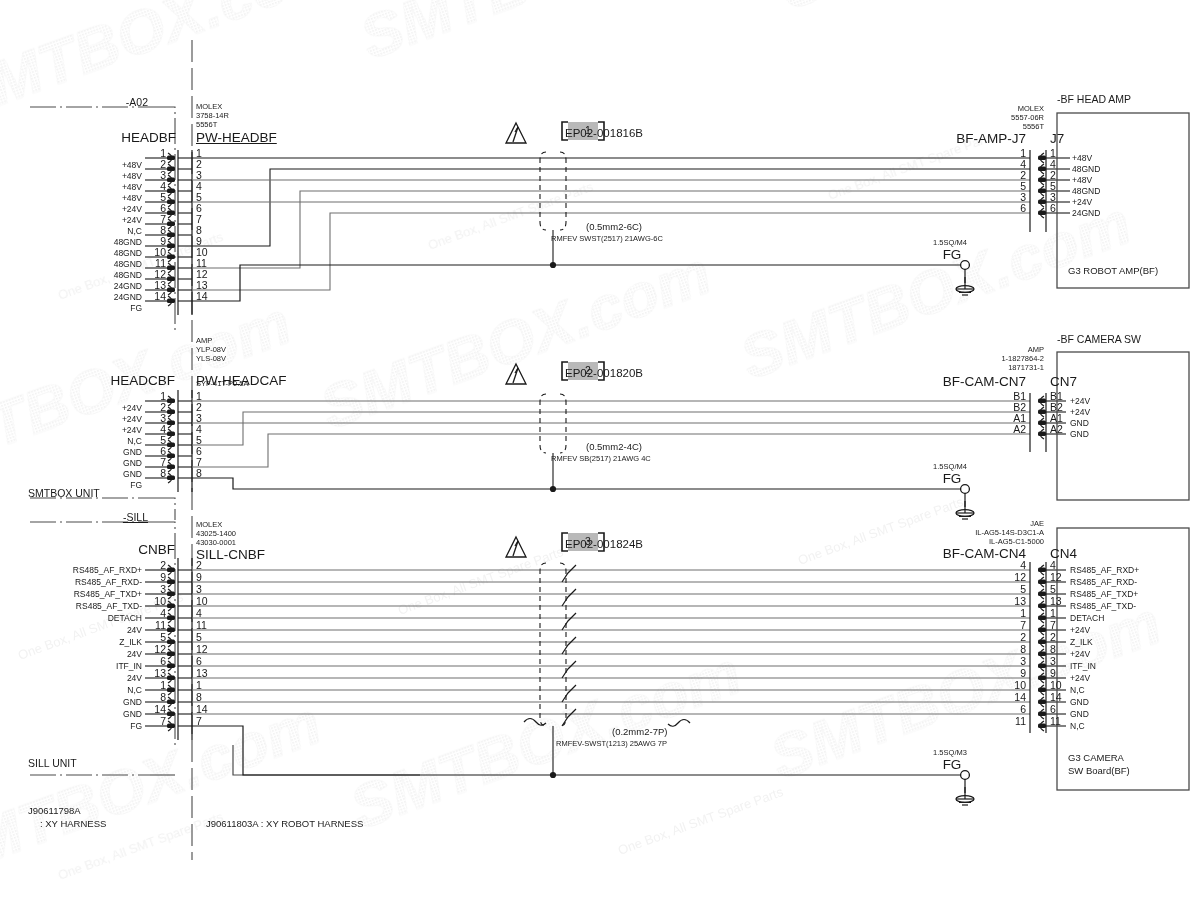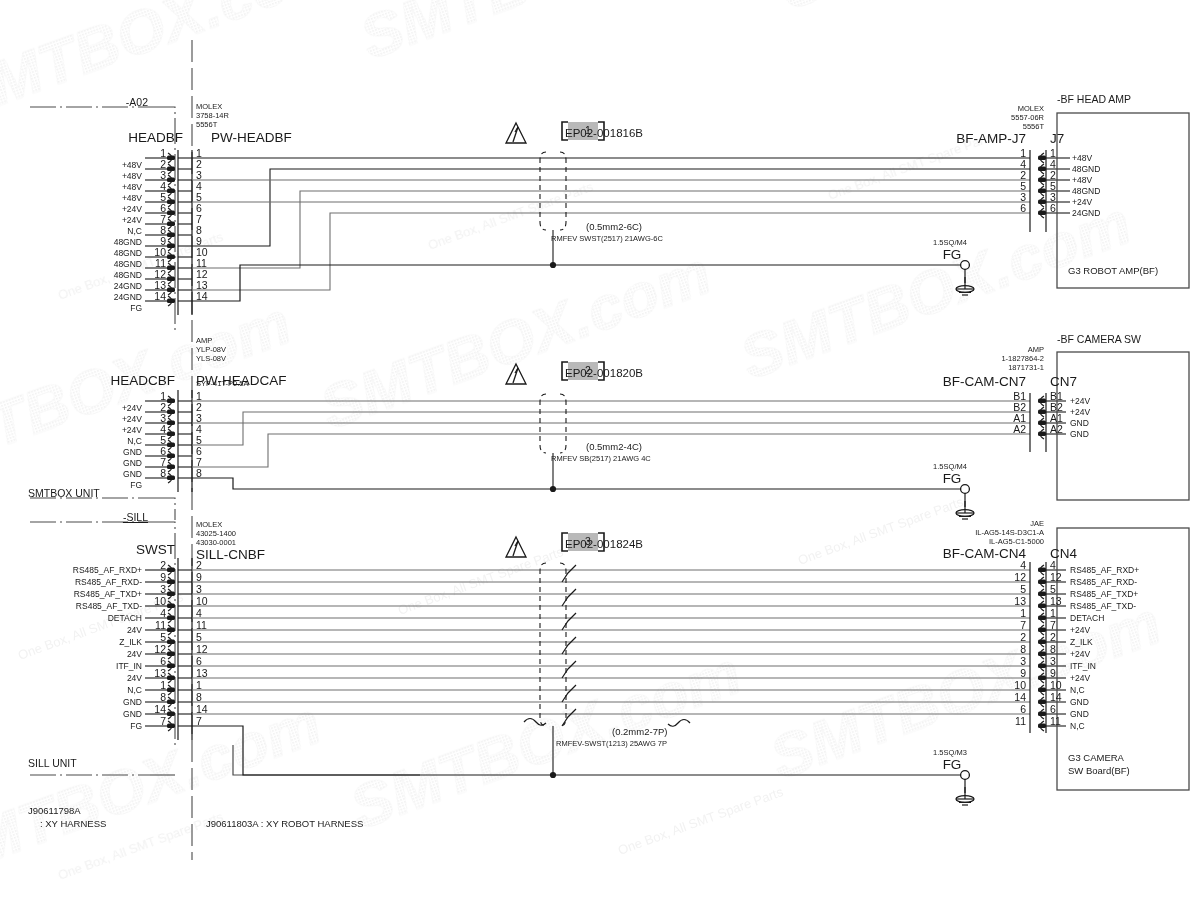--- a/index.html
+++ b/index.html
@@ -634,22 +634,22 @@
   </svg>
 
   <div class="txt t10 ra" style="left:148px;top:96px;">-A02</div>
   <div class="txt t10" style="left:28px;top:487px;">SMTBOX UNIT</div>
   <div class="txt t10 ra" style="left:148px;top:511px;text-decoration:underline;">-SILL</div>
   <div class="txt t10" style="left:28px;top:757px;">SILL UNIT</div>
 
   <div class="txt t7" style="left:196px;top:102px;">MOLEX</div>
   <div class="txt t7" style="left:196px;top:111px;">3758-14R</div>
   <div class="txt t7" style="left:196px;top:120px;">5556T</div>
-  <div class="txt t13 ra" style="left:183px;top:130px;">HEADBF</div>
-  <div class="txt t13" style="left:211px;top:130px;">PW-HEADBF</div>
+  <div class="txt t13 ra" style="left:176px;top:130px;">HEADBF</div>
+  <div class="txt t13" style="left:196px;top:130px;text-decoration:underline;">PW-HEADBF</div>
 
   <div class="txt t8 ra" style="left:142px;top:160px;">+48V</div>
   <div class="txt t8 ra" style="left:142px;top:171px;">+48V</div>
   <div class="txt t8 ra" style="left:142px;top:182px;">+48V</div>
   <div class="txt t8 ra" style="left:142px;top:193px;">+48V</div>
   <div class="txt t8 ra" style="left:142px;top:204px;">+24V</div>
   <div class="txt t8 ra" style="left:142px;top:215px;">+24V</div>
   <div class="txt t8 ra" style="left:142px;top:226px;">N,C</div>
   <div class="txt t8 ra" style="left:142px;top:237px;">48GND</div>
   <div class="txt t8 ra" style="left:142px;top:248px;">48GND</div>
@@ -786,21 +786,21 @@
   <div class="txt t8" style="left:1070px;top:407px;">+24V</div>
   <div class="txt t8" style="left:1070px;top:418px;">GND</div>
   <div class="txt t8" style="left:1070px;top:429px;">GND</div>
 
   <div class="txt t7 ctr" style="left:950px;top:462px;">1.5SQ/M4</div>
   <div class="txt t13 ctr" style="left:952px;top:471px;">FG</div>
 
   <div class="txt t7" style="left:196px;top:520px;">MOLEX</div>
   <div class="txt t7" style="left:196px;top:529px;">43025-1400</div>
   <div class="txt t7" style="left:196px;top:538px;">43030-0001</div>
-  <div class="txt t13 ra" style="left:175px;top:542px;">SWST</div>
+  <div class="txt t13 ra" style="left:175px;top:542px;">CNBF</div>
   <div class="txt t13" style="left:196px;top:547px;">SILL-CNBF</div>
 
   <div class="txt t8 ra" style="left:142px;top:565px;">RS485_AF_RXD+</div>
   <div class="txt t8 ra" style="left:142px;top:577px;">RS485_AF_RXD-</div>
   <div class="txt t8 ra" style="left:142px;top:589px;">RS485_AF_TXD+</div>
   <div class="txt t8 ra" style="left:142px;top:601px;">RS485_AF_TXD-</div>
   <div class="txt t8 ra" style="left:142px;top:613px;">DETACH</div>
   <div class="txt t8 ra" style="left:142px;top:625px;">24V</div>
   <div class="txt t8 ra" style="left:142px;top:637px;">Z_ILK</div>
   <div class="txt t8 ra" style="left:142px;top:649px;">24V</div>

